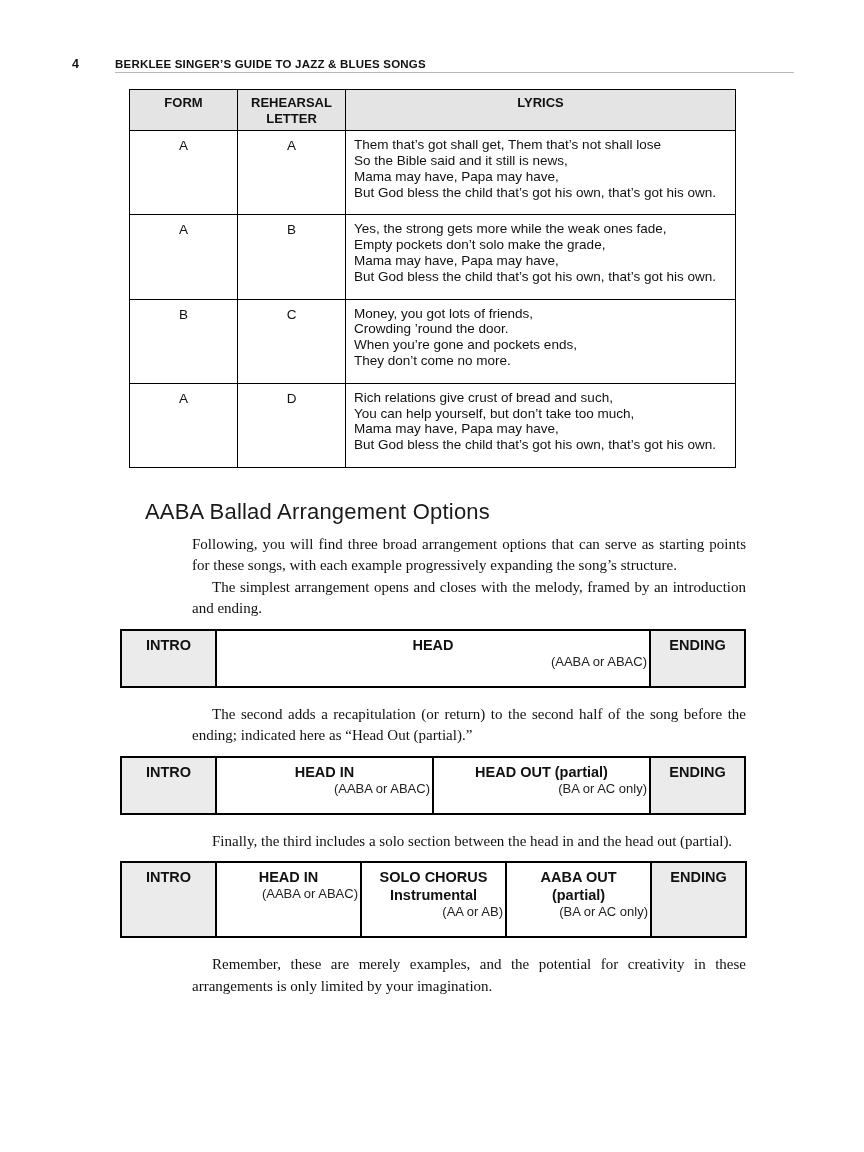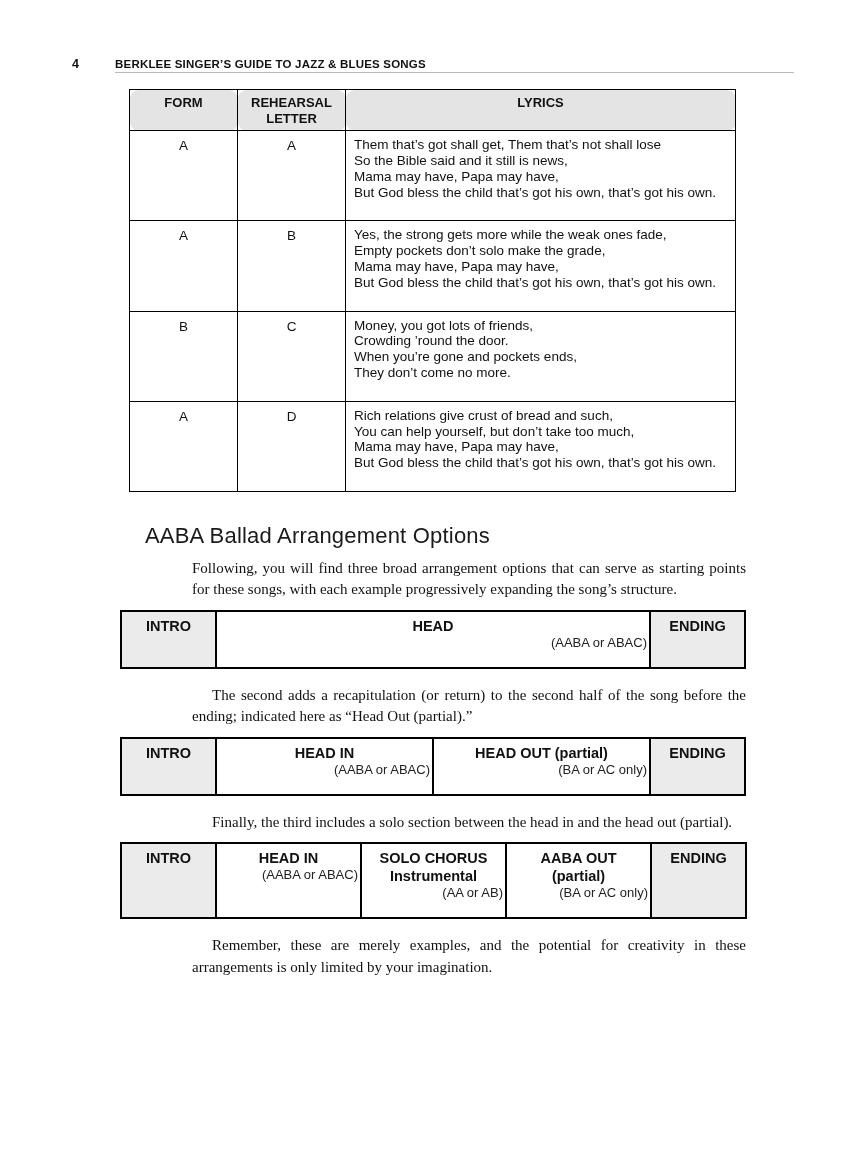--- a/index.html
+++ b/index.html
@@ -29,24 +29,24 @@
     margin:16px 0 0 129px; width:606px;
   }
   table.lyrics col.c-form { width:108px; }
   table.lyrics col.c-letter { width:108px; }
   table.lyrics col.c-lyrics { width:390px; }
   table.lyrics th, table.lyrics td { border:1px solid #000; vertical-align:top; }
   table.lyrics thead tr { height:39px; }
   table.lyrics tbody tr { height:75px; }
   table.lyrics th {
     background:#e4e4e4; font-size:13px; font-weight:bold;
-    text-align:center; padding:5px 4px 4px; line-height:1.2;border-radius:9px;
+    text-align:center; padding:5px 4px 4px; line-height:1.2;
   }
   td.letter { text-align:center; font-size:13.5px; padding-top:7px; }
-  td.lyr { font-size:13.5px; padding:6px 6px 20px 8px; }
+  td.lyr { font-size:13.5px; padding:6px 6px 14px 8px; }
   td.lyr .line { display:block; line-height:15.8px; }
 
   
   .section-heading {
     margin:31px 0 0 145px; font-size:22px; font-weight:normal;
     letter-spacing:0.2px; color:#1a1a1a;
   }
   .para {
     margin-left:192px; width:554px;
     font-family:"Liberation Serif", serif; font-size:15px;
@@ -141,20 +141,21 @@
           <span class="line">Mama may have, Papa may have,</span>
           <span class="line">But God bless the child that’s got his own, that’s got his own.</span>
         </td>
       </tr>
     </tbody>
   </table>
 
   <h1 class="section-heading">AABA Ballad Arrangement Options</h1>
 
   <p class="para first">Following, you will find three broad arrangement options that can serve as starting points for these songs, with each example progressively expanding the song’s structure.</p>
+  <p class="para indent">The simplest arrangement opens and closes with the melody, framed by an introduction and ending.</p>
 
   <table class="arr h46">
     <colgroup>
         <col class="w-end">
         <col class="w-head1">
         <col class="w-end">
       </colgroup>
     <tbody>
         <tr>
       <td class="shaded">

